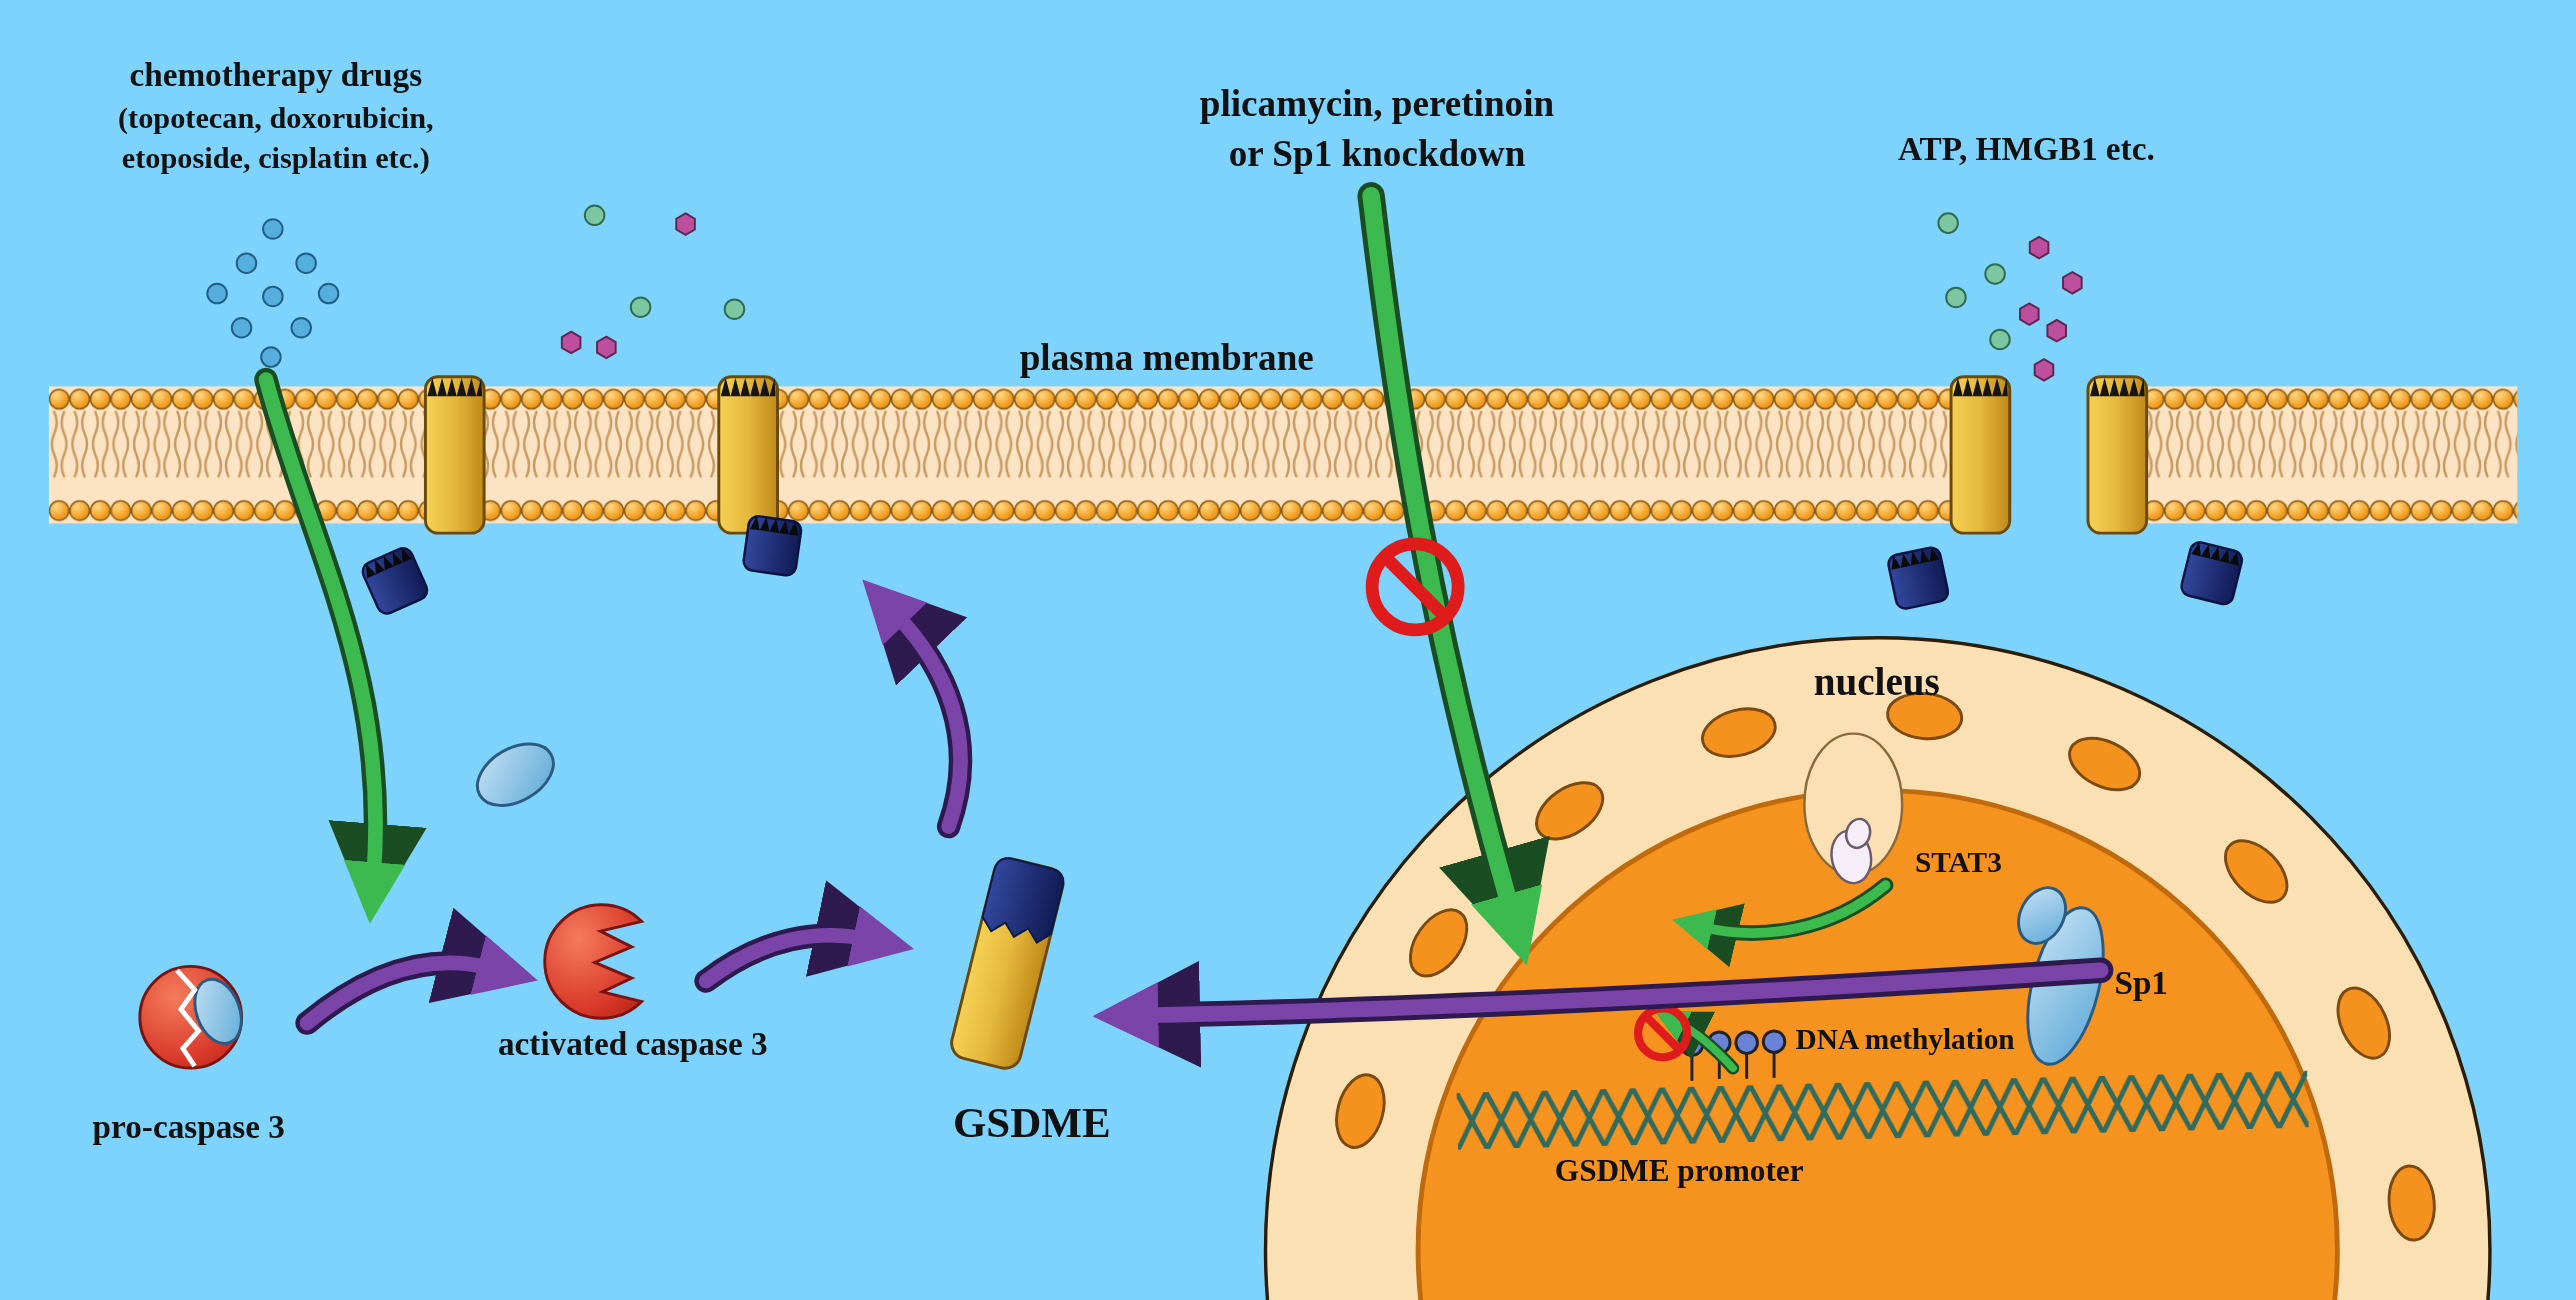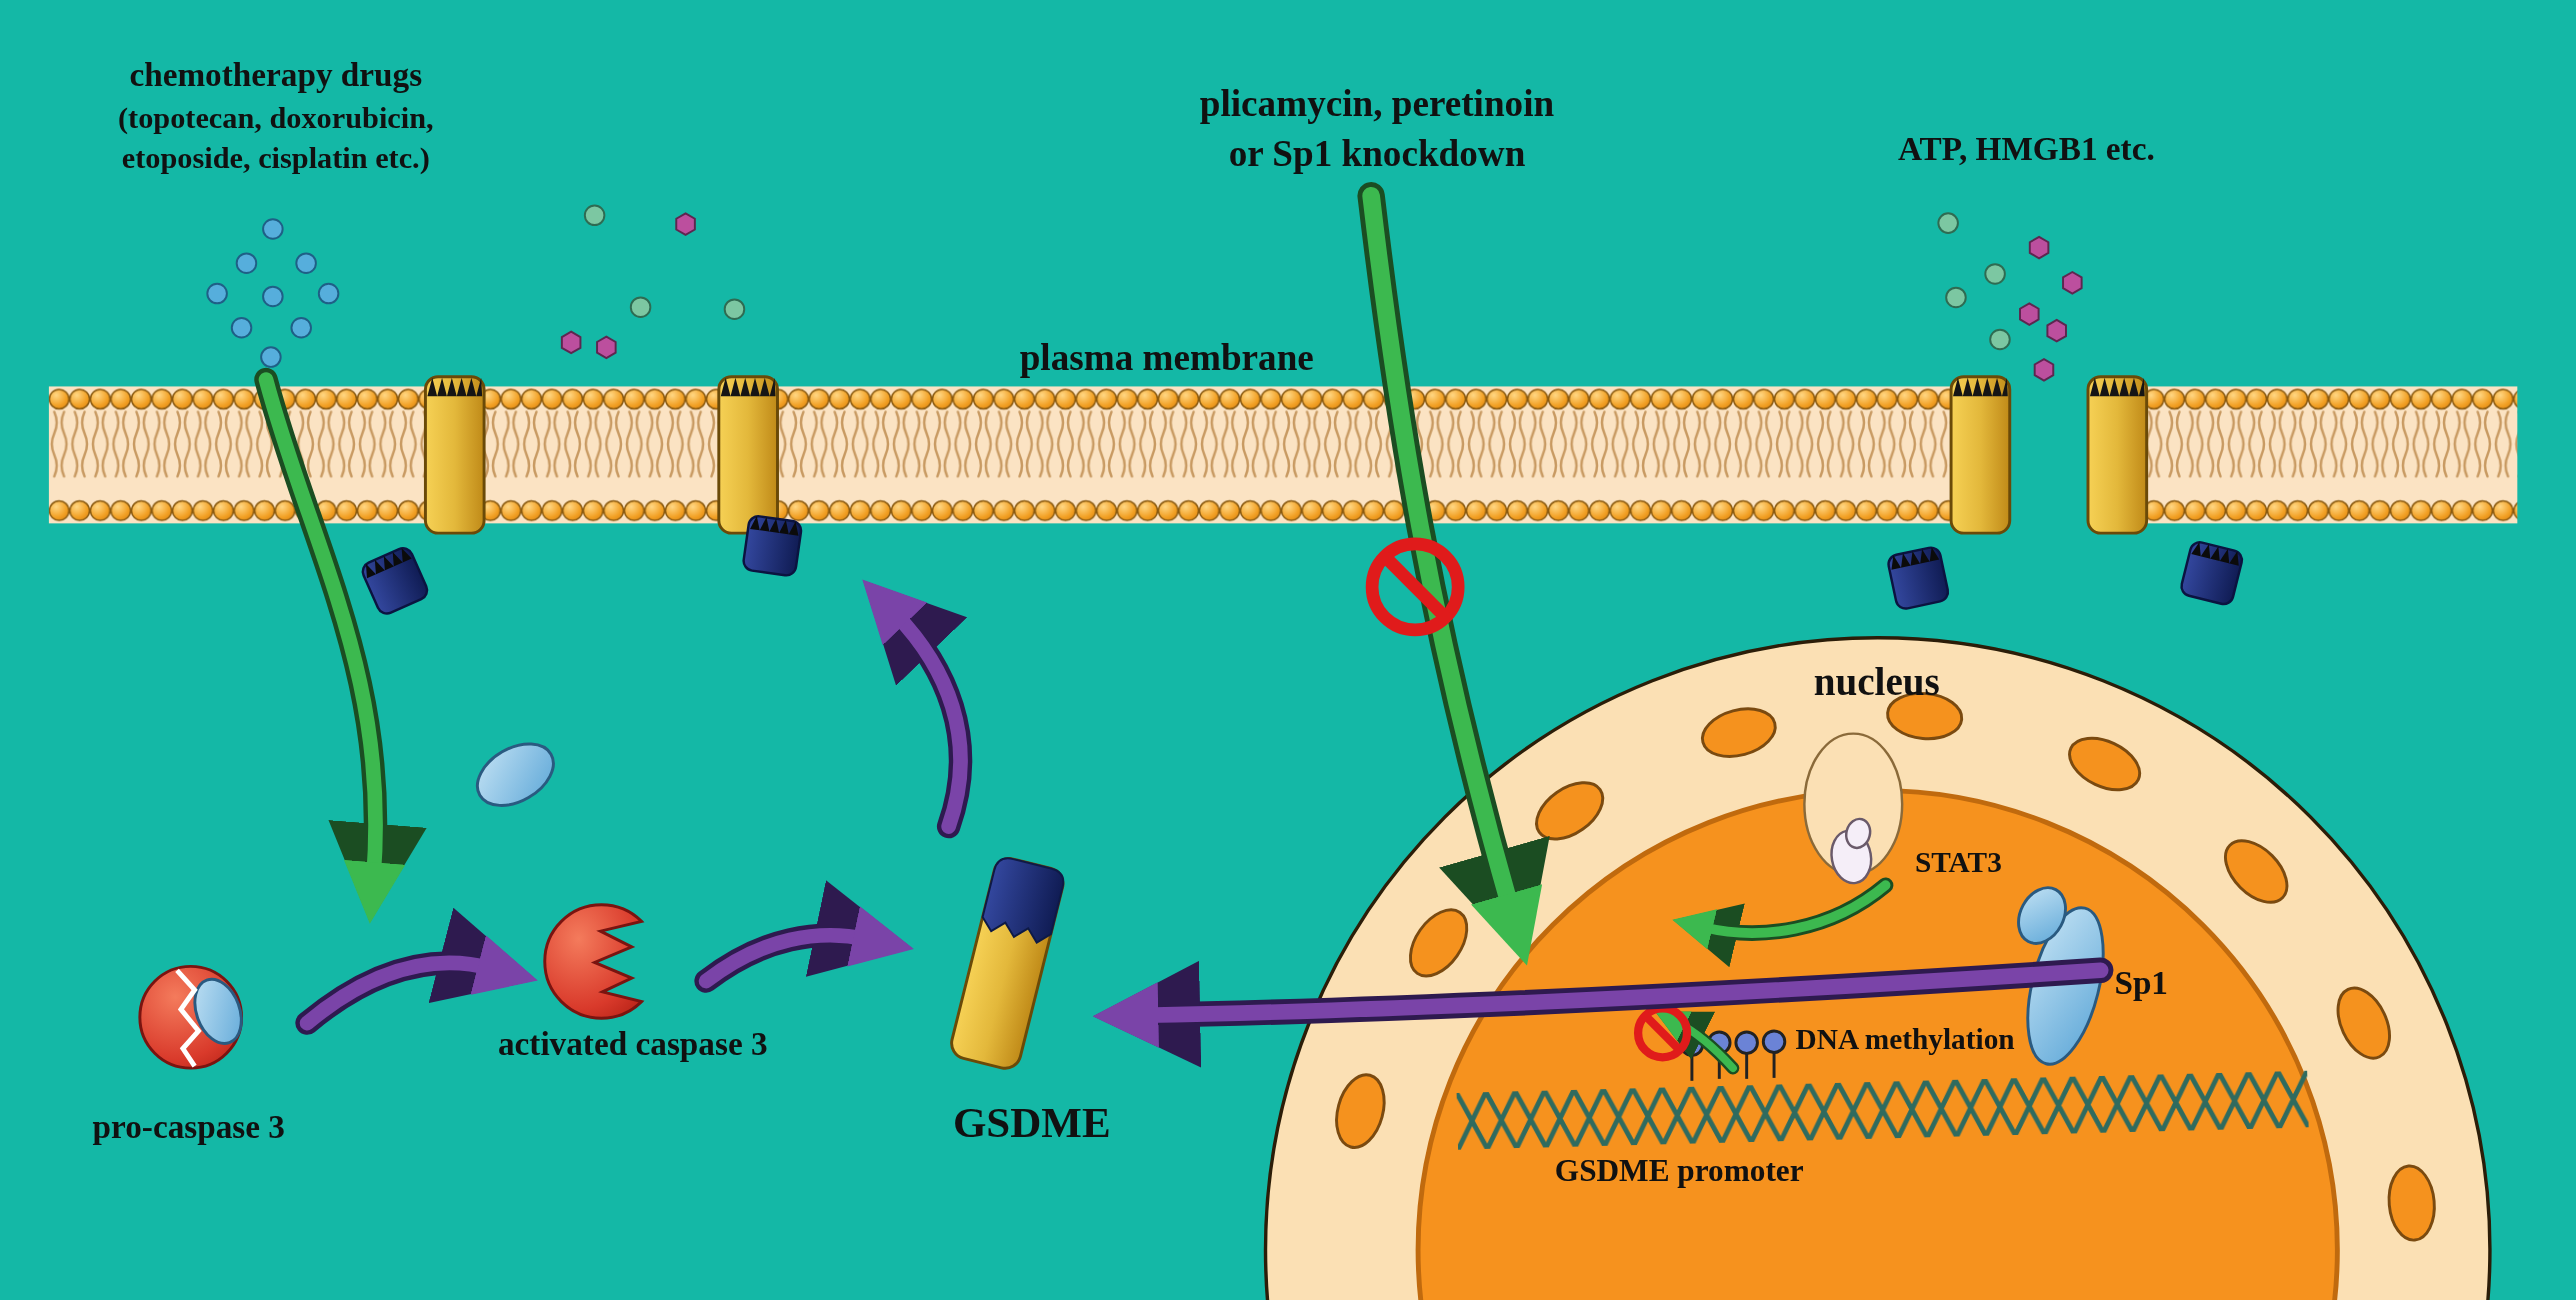--- a/index.html
+++ b/index.html
@@ -1,16 +1,16 @@
 <!DOCTYPE html>
 <html><head>
 <meta charset="utf-8">
 <style>
   html,body{margin:0;padding:0;background:#fff;}
-  .stage{width:2576px;height:1301px;position:relative;background:#14b8a6;overflow:hidden;}
+  .stage{width:2576px;height:1301px;position:relative;background:#7dd3fc;overflow:hidden;}
   svg{display:block;}
   text{font-family:"Liberation Serif", serif; fill:#111;}
   .t-b38{font-size:38px;font-weight:700;}
   .t-b40{font-size:40px;font-weight:700;}
   .t-b34{font-size:34px;font-weight:700;}
   .t-b32{font-size:32px;font-weight:700;}
   .t-b30{font-size:30px;font-weight:700;}
   .t-r31{font-size:31px;font-weight:700;}
   .t-gsdme{font-size:44px;font-weight:700;}
   .mid{text-anchor:middle;}

